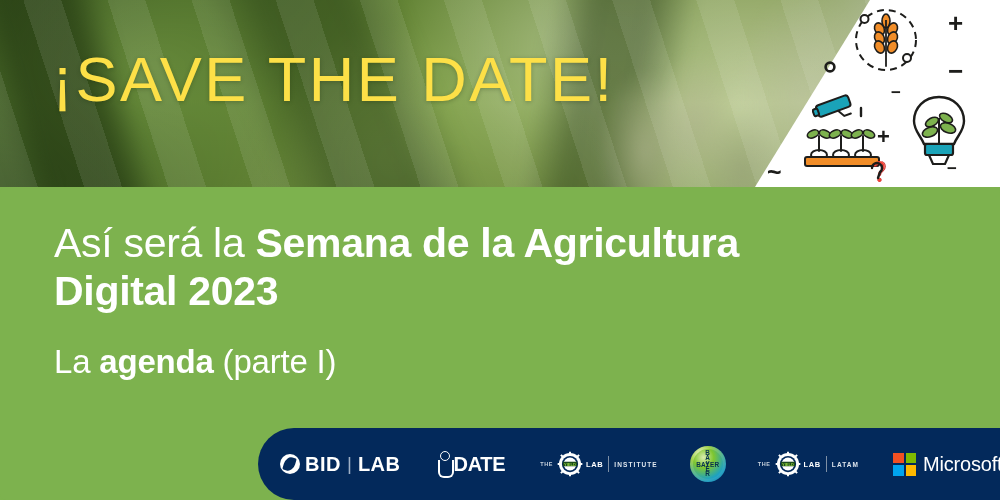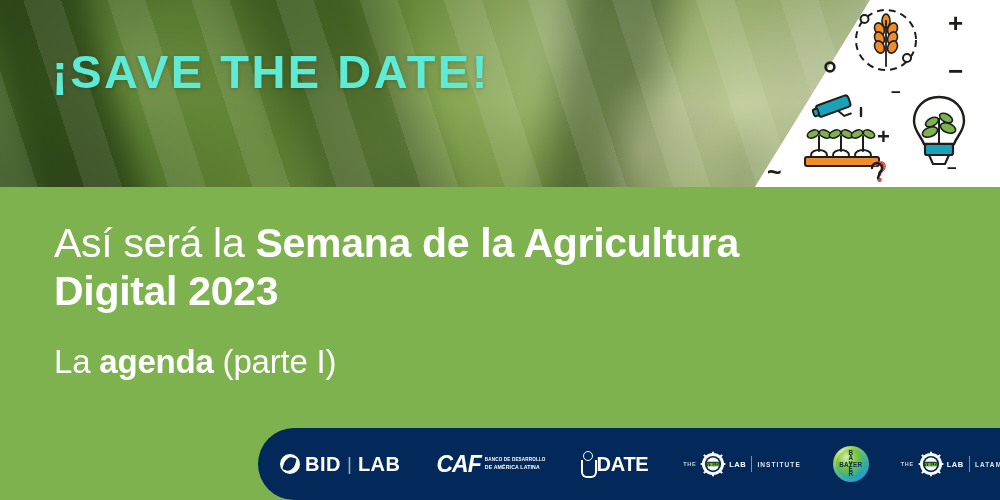--- a/index.html
+++ b/index.html
@@ -64,25 +64,25 @@
         rgba(255,255,255,0.0) 80px);
   }
   #hero-tint {
     position:absolute; inset:0;
     background:linear-gradient(180deg, rgba(40,62,22,.22) 0%, rgba(40,62,22,.10) 55%, rgba(40,62,22,.22) 100%);
   }
 
   #save-the-date {
     position:absolute;
     left:52px; top:48px;
-    font-size:47px;
+    font-size:63px;
     line-height:1;
-    font-weight:700;
+    font-weight:400;
     letter-spacing:2.5px;
-    color:#5eead4;
+    color:#fde047;
     white-space:nowrap;
     text-shadow:0 1px 4px rgba(20,40,10,.28);
   }
 
   
   #wedge {
     position:absolute;
     right:0; top:0;
     width:250px; height:187px;
     background:#ffffff;
@@ -322,27 +322,20 @@
 
   <div id="logo-bar">
 
     <div class="logo" style="margin-right:20px;">
       <span class="bid-mark"></span>
       <span class="bid-txt">BID</span>
       <span class="bid-sep">|</span>
       <span class="lab-txt">LAB</span>
     </div>
 
-    <div class="logo" style="margin-right:18px;">
-      <span class="caf-txt">CAF</span>
-      <span class="caf-sub">
-        <span>BANCO DE DESARROLLO</span><br>
-        <b>DE AMÉRICA LATINA</b>
-      </span>
-    </div>
 
     <div class="logo" style="margin-right:19px;">
       <span class="fida-mark"></span>
       <span class="fida-txt">DATE</span>
     </div>
 
     <div class="logo" style="margin-right:16px;">
       <span class="yl-the">THE</span>
       <svg class="gear" viewBox="0 0 40 40">
         <g fill="#fff">

